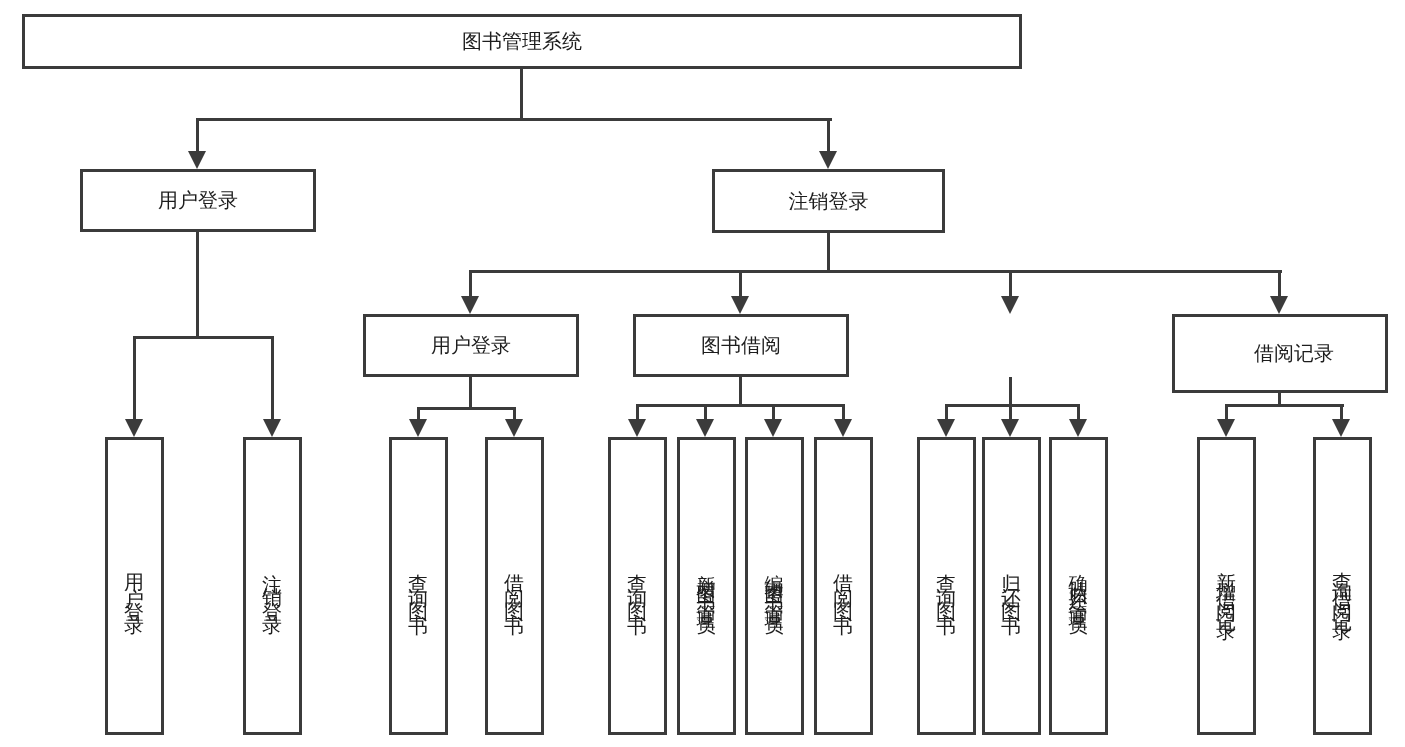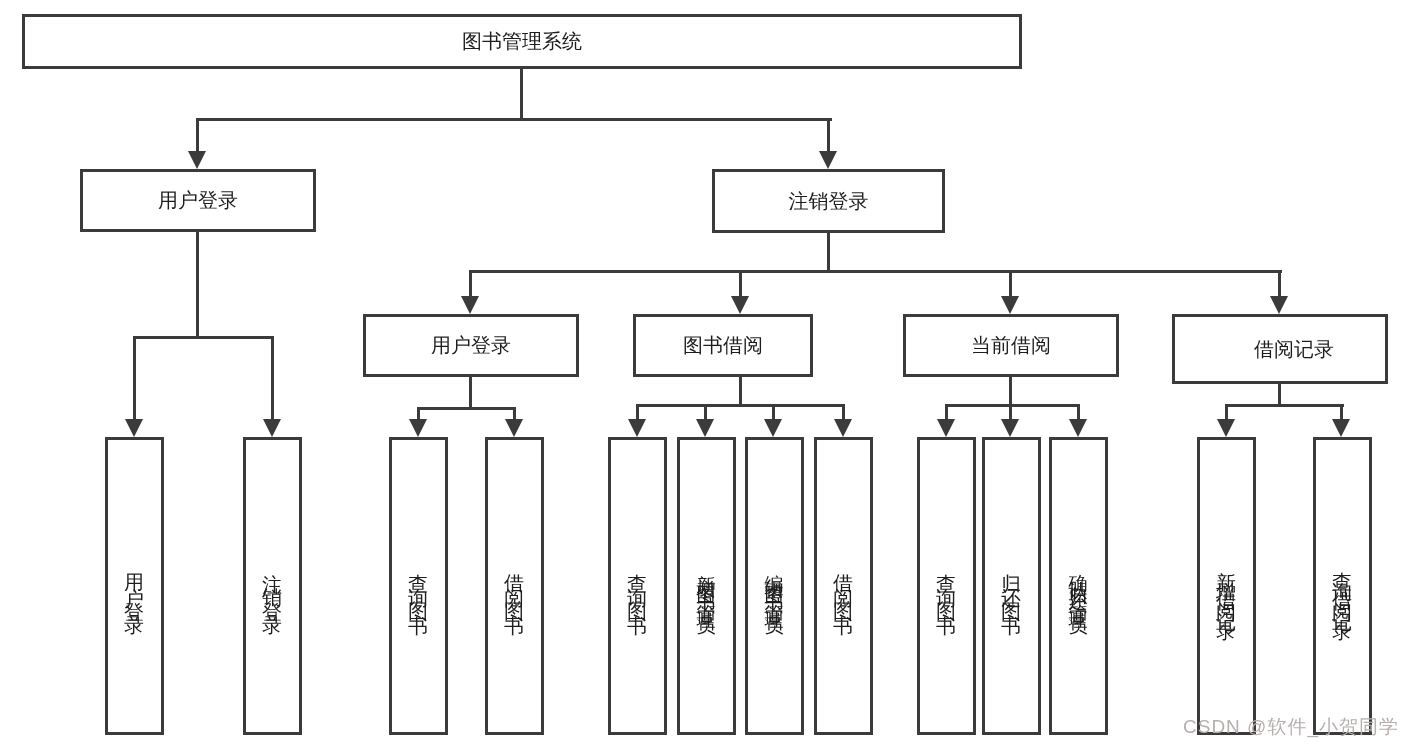--- a/index.html
+++ b/index.html
@@ -103,27 +103,24 @@
   <div class="vline" style="left:739px; top:270px; height:28px;"></div>
   <div class="arrow" style="left:731px; top:296px;"></div>
   <div class="vline" style="left:1009px; top:270px; height:28px;"></div>
   <div class="arrow" style="left:1001px; top:296px;"></div>
   <div class="vline" style="left:1278px; top:270px; height:28px;"></div>
   <div class="arrow" style="left:1270px; top:296px;"></div>
 
   <div class="box" style="left:363px; top:314px; width:216px; height:63px;">
     <span class="lbl">用户登录</span>
   </div>
-  <div class="box" style="left:633px; top:314px; width:180px; height:63px;">
+  <div class="box" style="left:633px; top:314px; width:216px; height:63px;">
     <span class="lbl">图书借阅</span>
   </div>
-  <div class="box" style="left:903px; top:314px; width:216px; height:63px;">
-    <span class="lbl">当前借阅</span>
-  </div>
-  <div class="box" style="left:1172px; top:314px; width:216px; height:70px;padding-left:28px;">
+  <div class="box" style="left:1172px; top:314px; width:216px; height:79px;padding-left:28px;">
     <span class="lbl">借阅记录</span>
   </div>
 
   <div class="vline" style="left:469px; top:377px; height:33px;"></div>
   <div class="hline" style="left:417px; top:407px; width:99px;"></div>
   <div class="vline" style="left:417px; top:407px; height:14px;"></div>
   <div class="arrow" style="left:409px; top:419px;"></div>
   <div class="vline" style="left:513px; top:407px; height:14px;"></div>
   <div class="arrow" style="left:505px; top:419px;"></div>
 
@@ -191,15 +188,14 @@
     <span class="lbl">确认归还（管理员）</span>
   </div>
 
   <div class="box vbox v6" style="left:1197px; top:437px; width:59px; height:298px;">
     <span class="lbl">新增借阅记录</span>
   </div>
   <div class="box vbox v6" style="left:1313px; top:437px; width:59px; height:298px;">
     <span class="lbl">查询借阅记录</span>
   </div>
 
-  <div class="watermark">CSDN @软件_小贺同学</div>
 
 </div>
 
 </body></html>

